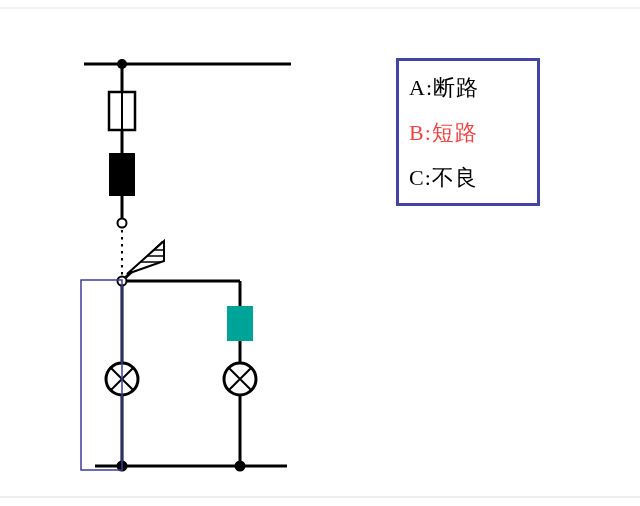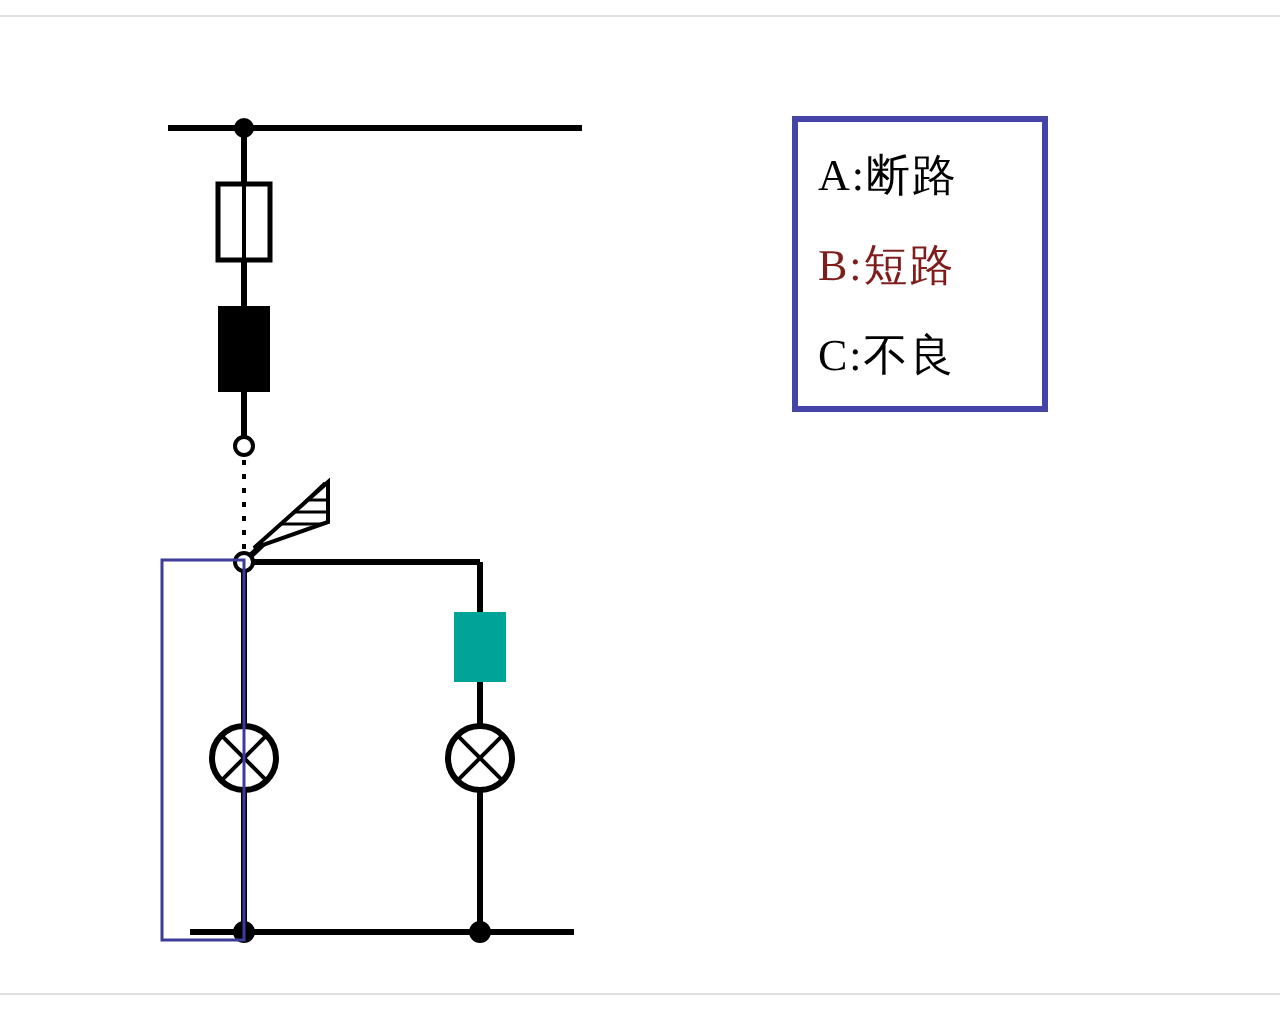--- a/index.html
+++ b/index.html
@@ -9,21 +9,21 @@
   .circuit{position:absolute;left:0;top:0;width:640px;height:506px;}
   .wire{stroke:#000000;stroke-width:3;fill:none;}
   .thinline{stroke:#000000;stroke-width:2;fill:none;}
   .dot{fill:#000000;stroke:none;}
   .opencircle{fill:#ffffff;stroke:#000000;stroke-width:2;}
   .lamp{fill:#ffffff;stroke:#000000;stroke-width:3;}
   .pageborder{stroke:#e0e0e0;stroke-width:1;}
   .legend{position:absolute;left:396px;top:58px;width:112px;height:136px;
           background:#ffffff;border:3px solid #4343a8;
           display:flex;flex-direction:column;justify-content:space-around;
-          padding:4px 0 2px 10px;box-sizing:content-box;}
+          padding:4px 16px 2px 10px;box-sizing:content-box;}
   .legend-row{font-size:22px;line-height:1;letter-spacing:1px;white-space:nowrap;}
 </style>
 </head>
 <body>
 
 <div class="stage">
 
   <svg class="circuit" viewBox="0 0 640 506" xmlns="http://www.w3.org/2000/svg">
 
     <line class="pageborder" x1="0" y1="8" x2="640" y2="8" stroke="#e0e0e0"></line>
@@ -82,17 +82,17 @@
 
     <line class="wire" x1="95" y1="466" x2="287" y2="466"></line>
     <circle class="dot" cx="122" cy="466" r="5.5"></circle>
     <circle class="dot" cx="240" cy="466" r="5.5"></circle>
 
     <rect x="81" y="280" width="41" height="190" fill="none" stroke-width="1.5" stroke="#3d3d99"></rect>
   </svg>
 
   <div class="legend" style="border-color: rgb(67, 67, 168);">
     <div class="legend-row" style="color: rgb(0, 0, 0);">A:断路</div>
-    <div class="legend-row" style="color: #7f1d1d;">B:短路</div>
+    <div class="legend-row" style="color: #ef4444;">B:短路</div>
     <div class="legend-row" style="color: #000000;">C:不良</div>
   </div>
 
 </div>
 
 </body></html>

